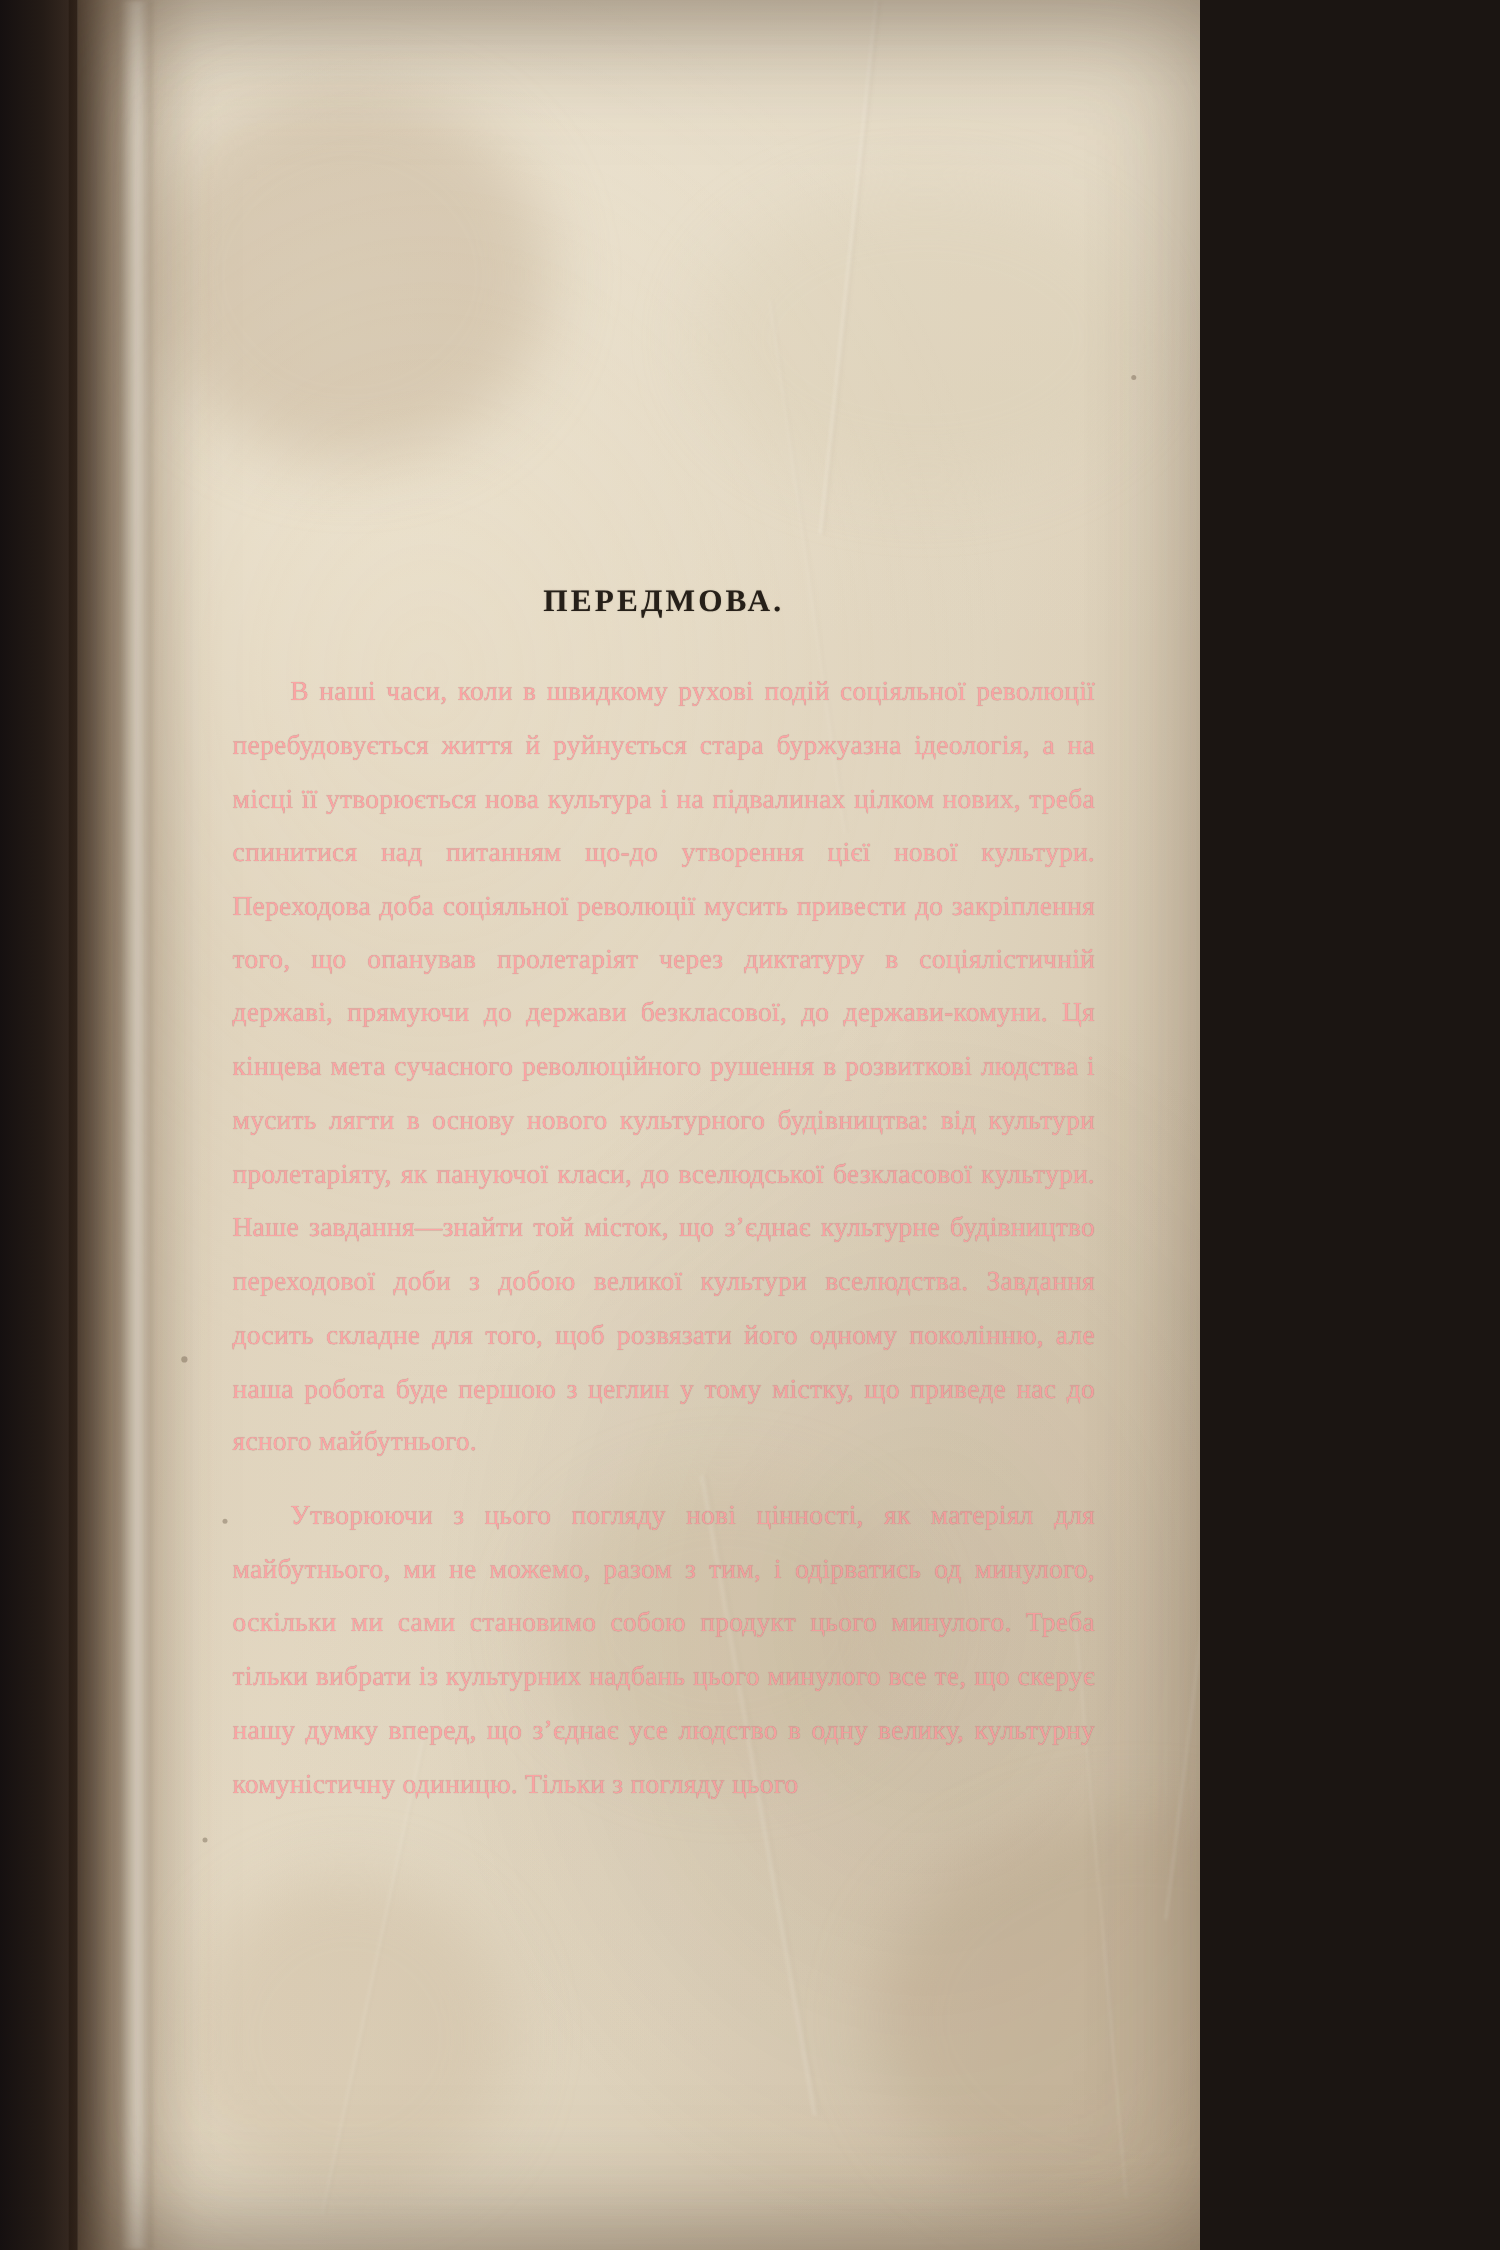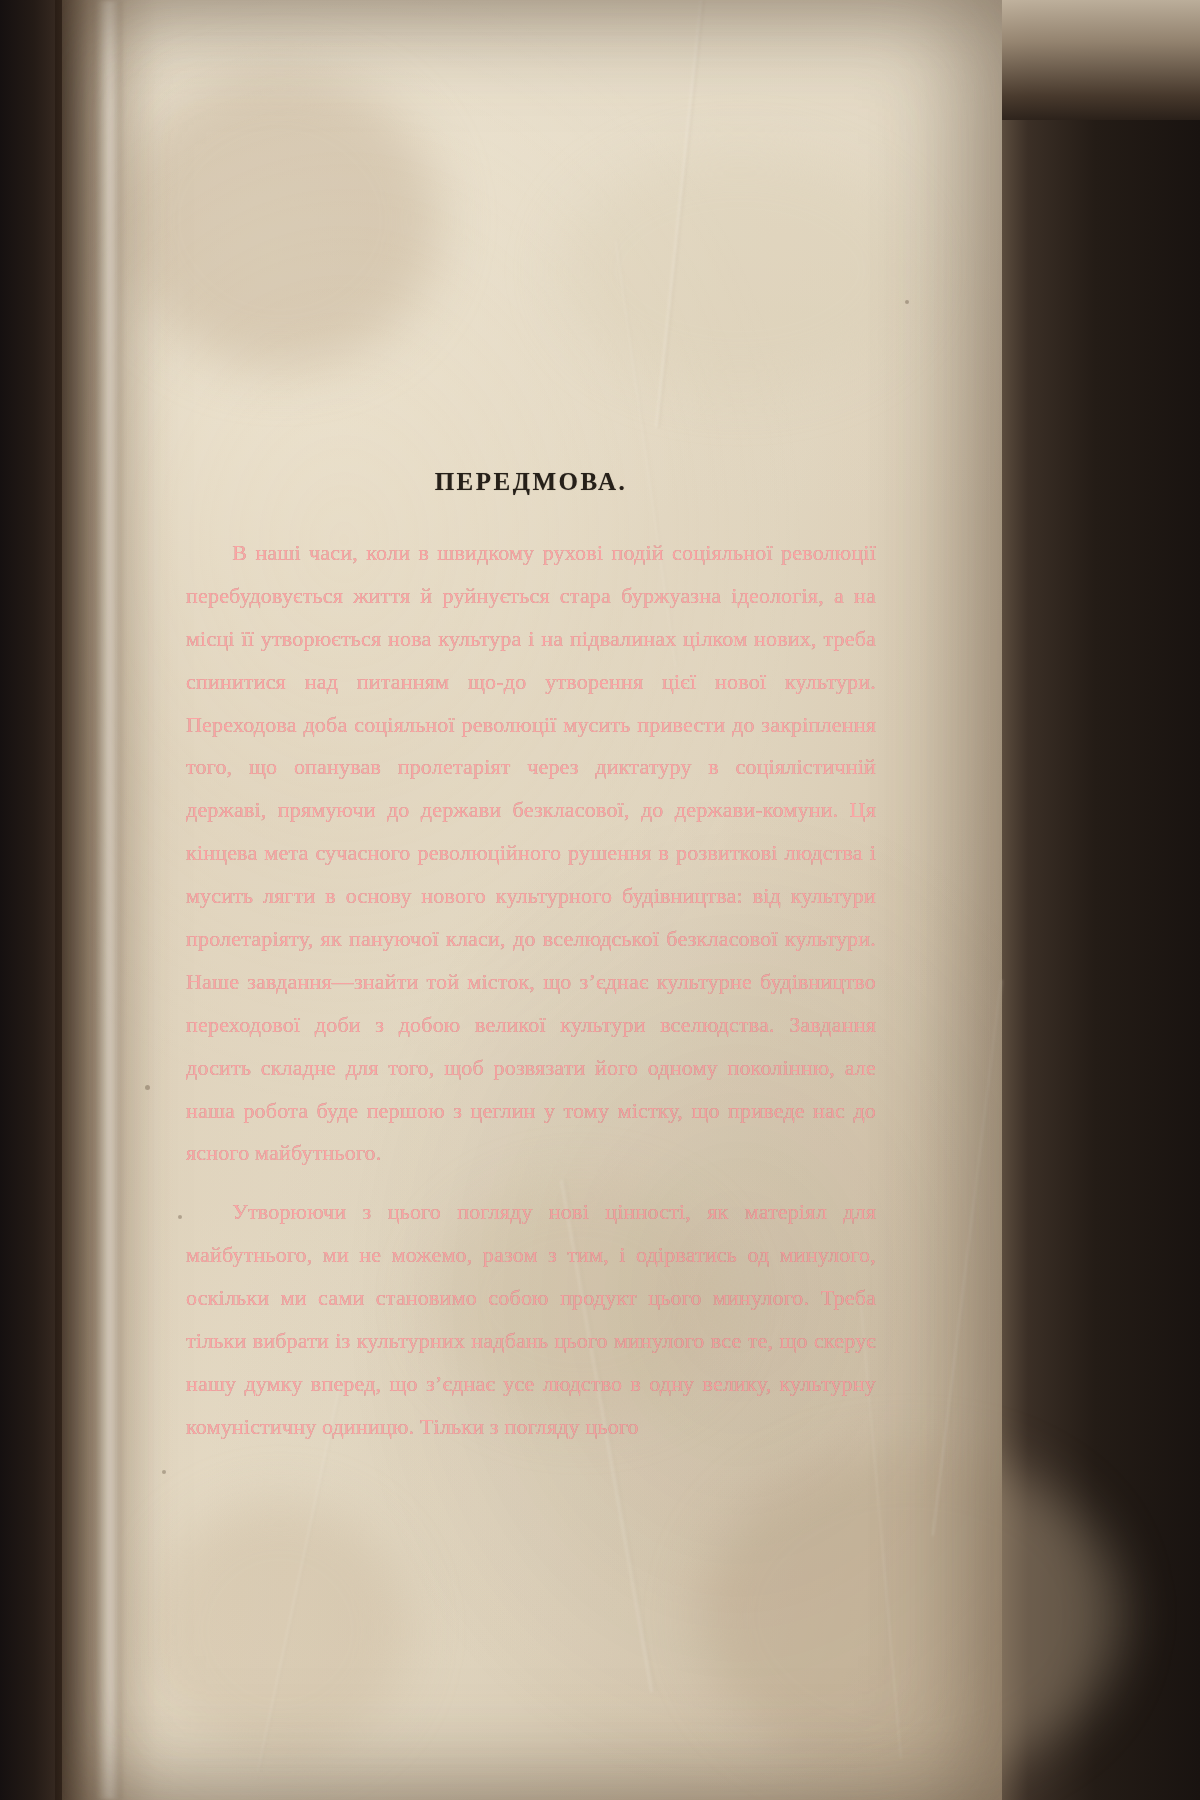--- a/index.html
+++ b/index.html
@@ -2,21 +2,21 @@
 <html><head>
 <meta charset="utf-8">
 <style>
   html, body {
     margin: 0;
     padding: 0;
     background: #1b1512;
   }
   .scan {
     position: relative;
-    width: 1200px;
+    width: 960px;
     height: 1800px;
     overflow: hidden;
     background: #2a211b;
     font-family: "Liberation Serif", "DejaVu Serif", serif;
   }
 
   
   .desk-left {
     position: absolute;
     left: 0; top: 0;

